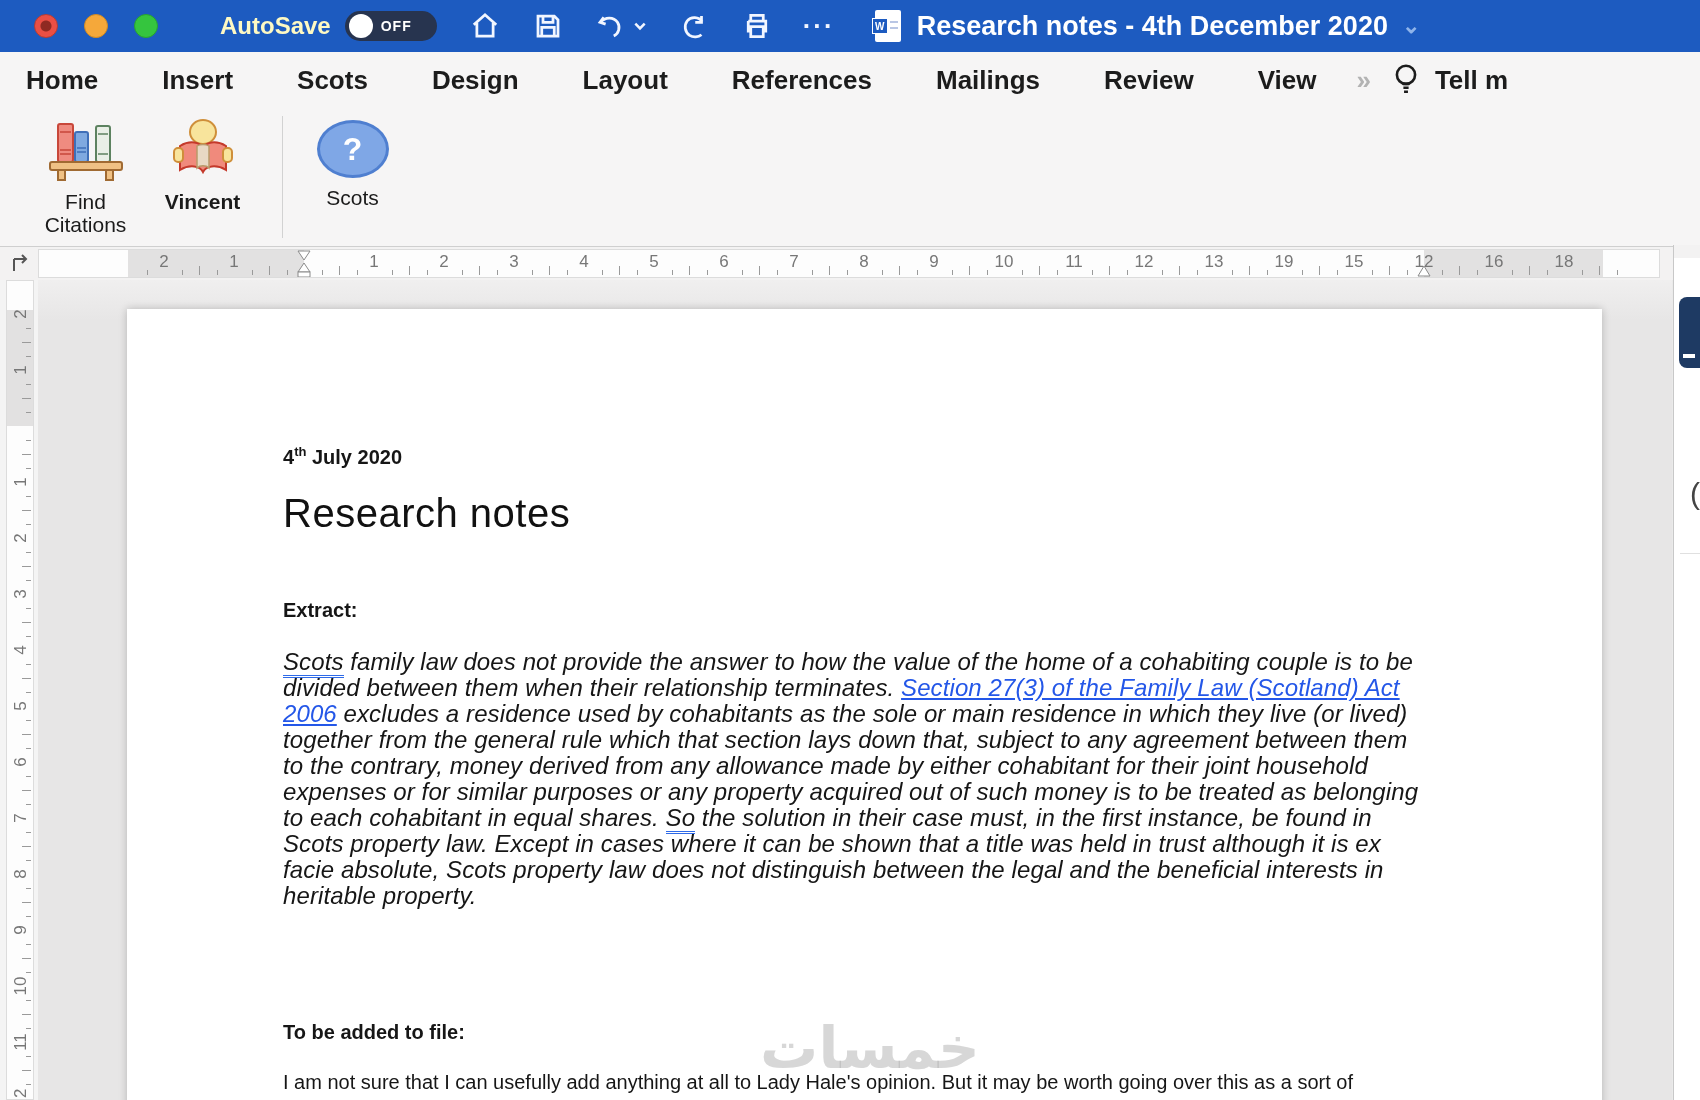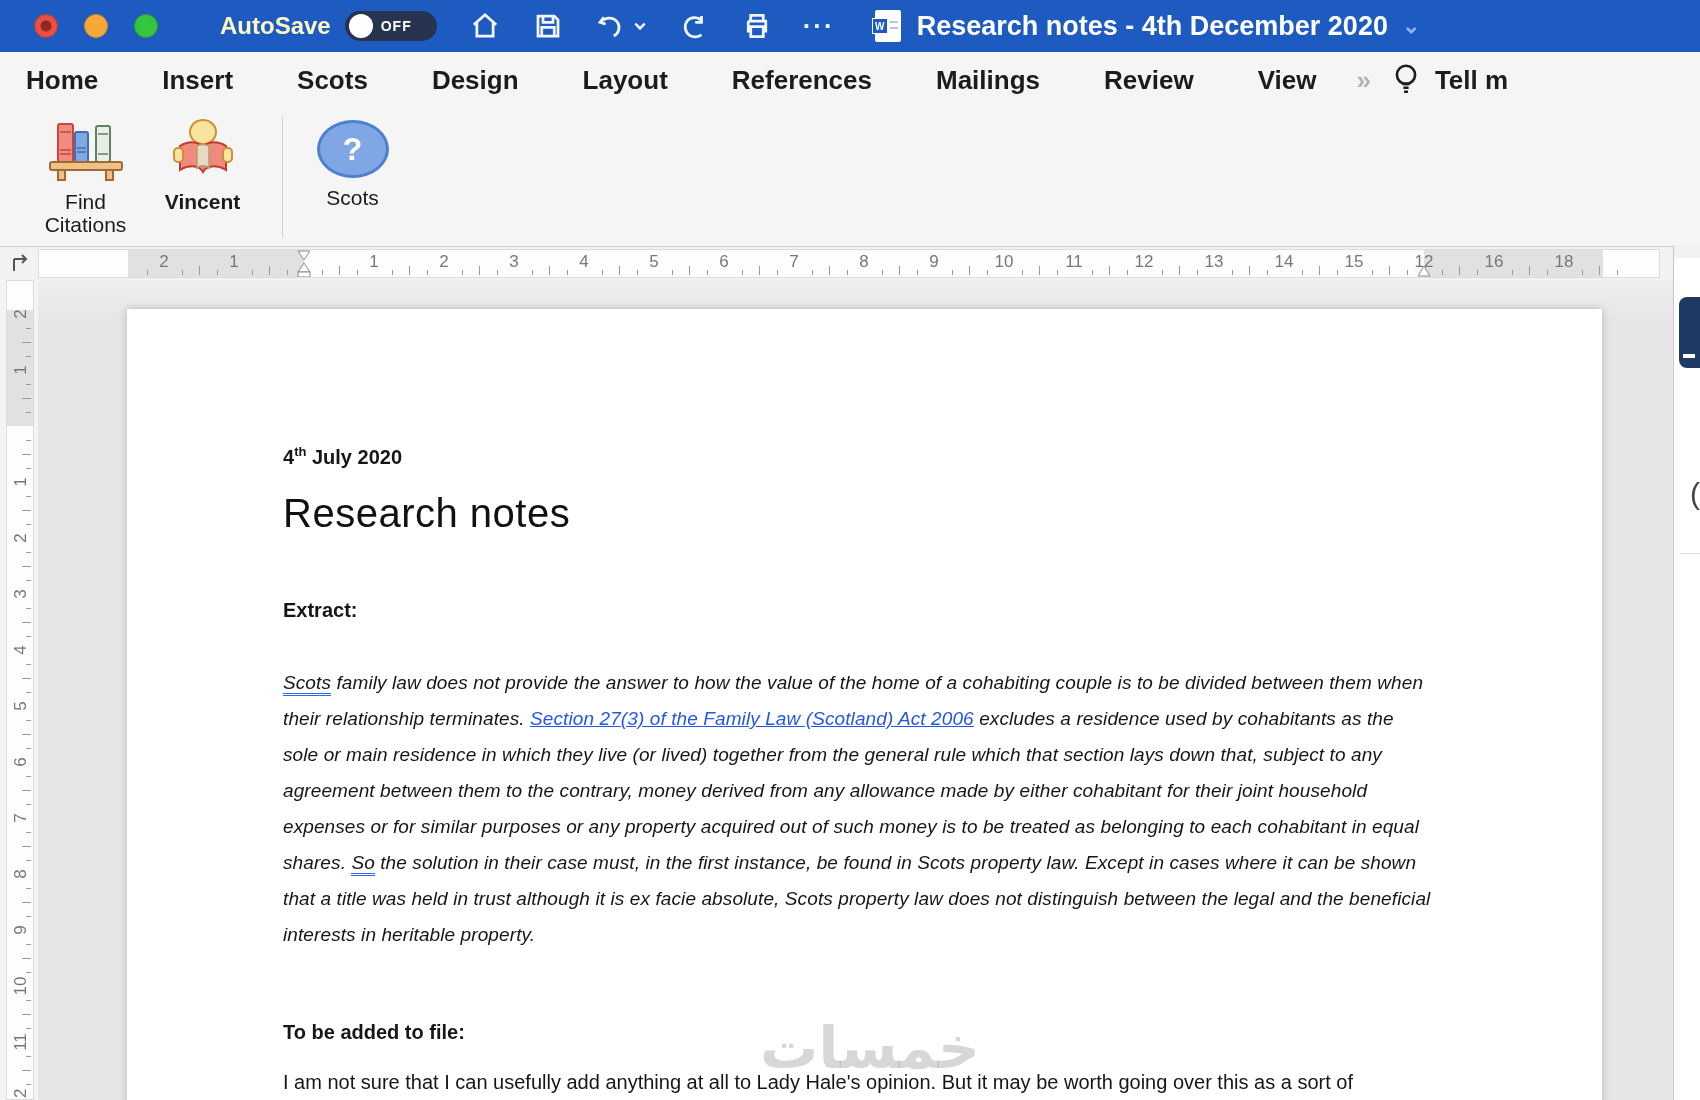--- a/index.html
+++ b/index.html
@@ -77,21 +77,21 @@
   
   #docarea { position:absolute; left:38px; top:280px; width:1634px; height:820px;
              background:linear-gradient(#f0efef, #e7e6e6 40px); }
   #page { position:absolute; left:89px; top:29px; width:1475px; height:1050px; background:#fff;
           box-shadow:0 0 8px rgba(0,0,0,0.22); }
   .doc-block { position:absolute; left:156px; width:1150px; color:#161616; }
   #doc-date { top:135px; font-size:20px; font-weight:700; }
   #doc-date sup { font-size:13px; }
   #doc-title { top:182px; font-size:40px; font-weight:400; letter-spacing:0.5px; color:#111; }
   #extract-heading { top:290px; font-size:20px; font-weight:700; }
-  #extract-para { top:356px; font-size:19px; font-style:italic; line-height:36px; letter-spacing:0.1px; }
+  #extract-para { top:340px; font-size:24px; font-style:italic; line-height:26px; letter-spacing:0.1px; }
   .seg-link { color:#2457e8; text-decoration:underline; cursor:pointer; }
   .seg-grammar { border-bottom:3px double #2e6ae8; }
   #file-heading { top:712px; font-size:20px; font-weight:700; }
   #file-para { top:760px; font-size:20px; line-height:26.5px; }
 
   
   #watermark { position:absolute; left:700px; top:1014px; width:340px; text-align:center;
                font-family:"DejaVu Sans", sans-serif; font-size:58px; font-weight:700;
                color:rgba(160,160,160,0.42); pointer-events:none; z-index:5; }
 
@@ -242,21 +242,21 @@
       <div class="hr-num" style="left: 530px; width: 30px;">4</div>
       <div class="hr-num" style="left: 600px; width: 30px;">5</div>
       <div class="hr-num" style="left: 670px; width: 30px;">6</div>
       <div class="hr-num" style="left: 740px; width: 30px;">7</div>
       <div class="hr-num" style="left: 810px; width: 30px;">8</div>
       <div class="hr-num" style="left: 880px; width: 30px;">9</div>
       <div class="hr-num" style="left: 950px; width: 30px;">10</div>
       <div class="hr-num" style="left: 1020px; width: 30px;">11</div>
       <div class="hr-num" style="left: 1090px; width: 30px;">12</div>
       <div class="hr-num" style="left: 1160px; width: 30px;">13</div>
-      <div class="hr-num" style="left: 1230px; width: 30px;">14</div>
+      <div class="hr-num" style="left: 1230px; width: 30px;">19</div>
       <div class="hr-num" style="left: 1300px; width: 30px;">15</div>
       <div class="hr-num" style="left: 1370px; width: 30px;">12</div>
       <div class="hr-num" style="left: 1440px; width: 30px;">16</div>
       <div class="hr-num" style="left: 1510px; width: 30px;">18</div>
       <div class="hr-tick" style="left: 107.5px; width: 1px; height: 5px;"></div>
       <div class="hr-tick" style="left: 142.5px; width: 1px; height: 5px;"></div>
       <div class="hr-tick" style="left: 160px; width: 1px; height: 9px;"></div>
       <div class="hr-tick" style="left: 177.5px; width: 1px; height: 5px;"></div>
       <div class="hr-tick" style="left: 212.5px; width: 1px; height: 5px;"></div>
       <div class="hr-tick" style="left: 230px; width: 1px; height: 9px;"></div>

